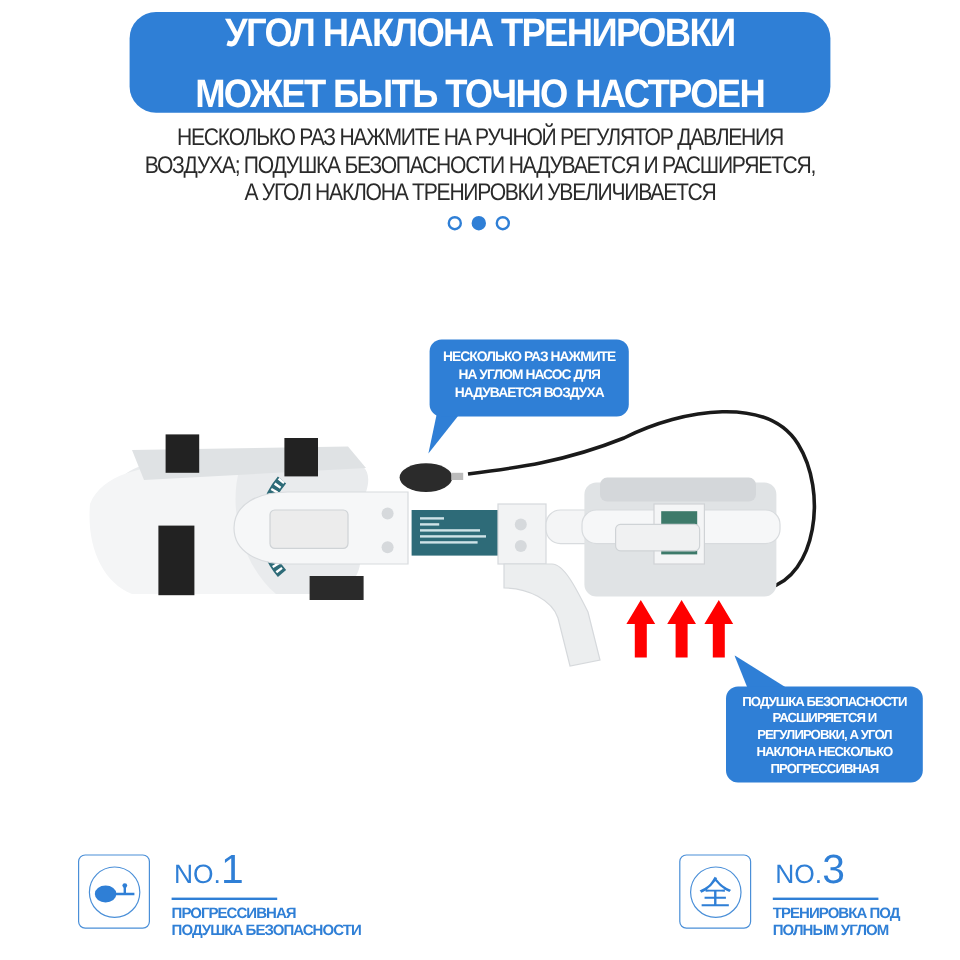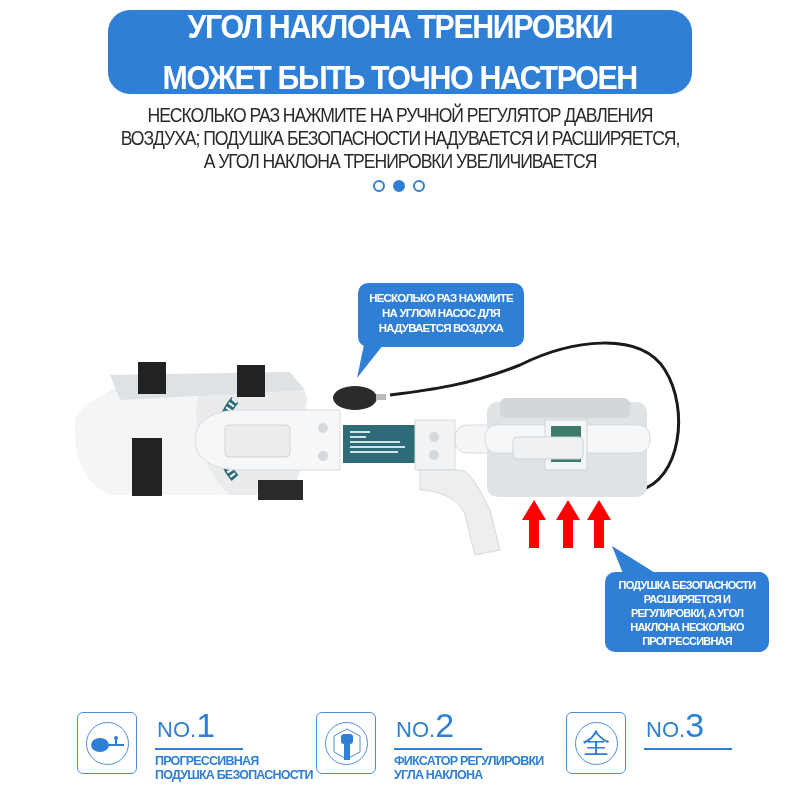--- a/index.html
+++ b/index.html
@@ -149,59 +149,46 @@
 </svg>
 <div class="bubble bubble-airbag">
   <div class="line">ПОДУШКА БЕЗОПАСНОСТИ</div>
   <div class="line">РАСШИРЯЕТСЯ И</div>
   <div class="line">РЕГУЛИРОВКИ, А УГОЛ</div>
   <div class="line">НАКЛОНА НЕСКОЛЬКО</div>
   <div class="line">ПРОГРЕССИВНАЯ</div>
 </div>
 
 <div class="features">
-  <div class="feature" style="left:77px;width:250px">
+  <div class="feature" style="left:65px;width:250px">
     <div class="feature-icon-box">
       <div class="feature-icon-circle">
         <svg width="36" height="20">
           <ellipse cx="10" cy="11" rx="9" ry="7" fill="#2f7fd6"></ellipse>
           <path d="M18 11 L 34 11" stroke="#2f7fd6" stroke-width="2"></path>
           <path d="M26 11 L 26 5" stroke="#2f7fd6" stroke-width="2"></path>
           <circle cx="26" cy="4" r="2" fill="#2f7fd6"></circle>
         </svg>
       </div>
     </div>
     <div class="feature-no"><span>NO.</span><span class="num">1</span></div>
     <div class="feature-rule"></div>
     <div class="feature-text">
       <div>ПРОГРЕССИВНАЯ</div>
       <div>ПОДУШКА БЕЗОПАСНОСТИ</div>
     </div>
   </div>
 
-  <div class="feature" style="left:316px;width:240px">
-    <div class="feature-icon-box">
-      <div class="feature-icon-circle">
-        <svg width="34" height="36">
-          <polygon points="17,3 30,10 30,26 17,33 4,26 4,10" fill="none" stroke="#4a8fd8" stroke-width="1"></polygon>
-          <rect x="11" y="8" width="12" height="10" rx="3" fill="#2f7fd6"></rect>
-          <rect x="14" y="16" width="6" height="18" fill="#2f7fd6"></rect>
-        </svg>
-      </div>
-    </div>
-    <div class="feature-no"><span>NO.</span><span class="num">2</span></div>
-    <div class="feature-rule"></div>
-    <div class="feature-text">
-      <div>ФИКСАТОР РЕГУЛИРОВКИ</div>
-      <div>УГЛА НАКЛОНА</div>
-    </div>
-  </div>
 
   <div class="feature" style="left:566px;width:230px">
     <div class="feature-icon-box">
       <div class="feature-icon-circle">
         <span class="hanzi">全</span>
       </div>
     </div>
     <div class="feature-no"><span>NO.</span><span class="num">3</span></div>
     <div class="feature-rule"></div>
+    <div class="feature-text">
+      <div>ТРЕНИРОВКА ПОД</div>
+      <div>ПОЛНЫМ УГЛОМ</div>
+    </div>
   </div>
 </div>
 
 </body></html>

